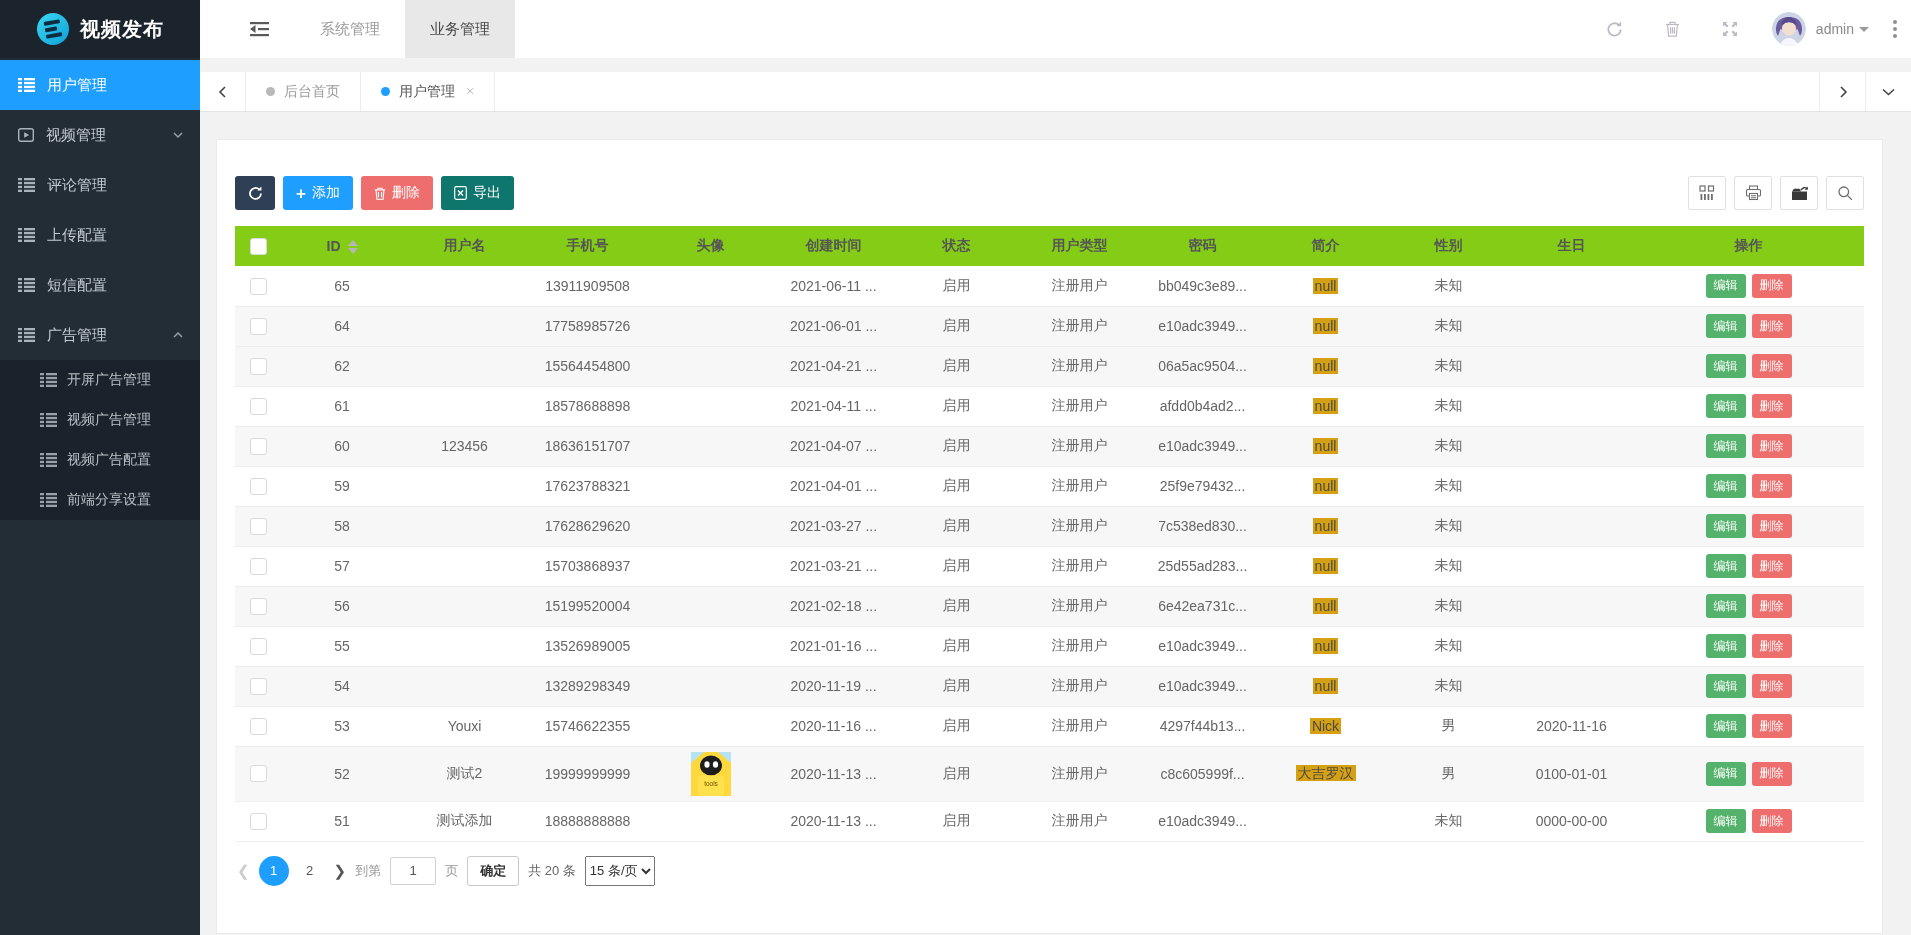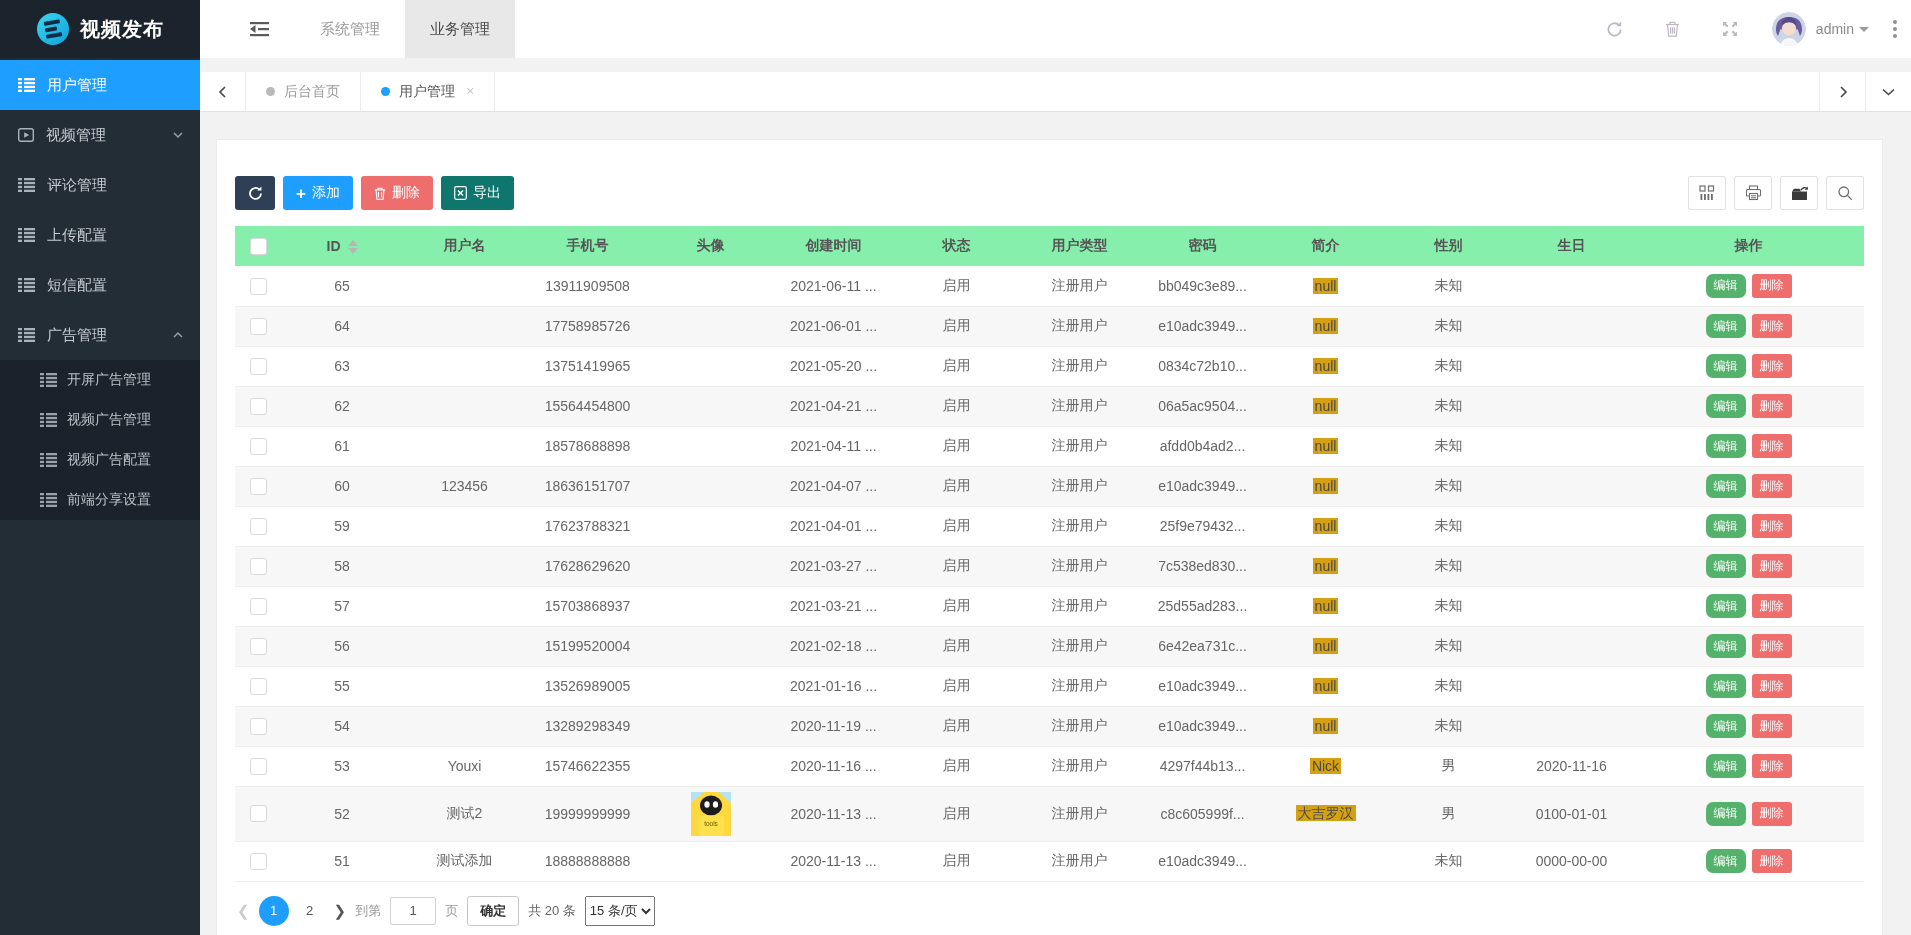--- a/index.html
+++ b/index.html
@@ -52,31 +52,31 @@
   .btn { height:34px; border:none; border-radius:3px; color:#fff; font-size:14px; padding:0 13px; display:inline-flex; align-items:center; gap:6px; margin-right:8px; cursor:pointer; font-family:inherit; }
   .btn-refresh { width:40px; justify-content:center; background:#2f4056; padding:0; }
   .btn-add { background:#1E9FFF; }
   .btn-delete { background:#ee6e6e; }
   .btn-export { background:#0f766e; }
   .plus { font-size:17px; font-weight:bold; line-height:1; }
   .toolbar-right { margin-left:auto; display:flex; gap:8px; }
   .icon-btn { width:38px; height:34px; border:1px solid #e0e0e0; background:#fff; color:#6e6e6e; border-radius:2px; display:flex; align-items:center; justify-content:center; cursor:pointer; }
   
   table { width:100%; border-collapse:collapse; table-layout:fixed; }
-  thead th { background:#86efac; height:40px; font-weight:bold; color:#555; font-size:14px; white-space:nowrap; }
+  thead th { background:#84cc16; height:40px; font-weight:bold; color:#555; font-size:14px; white-space:nowrap; }
   tbody td { height:40px; text-align:center; color:#666; border-bottom:1px solid #eeeeee; font-size:14px; overflow:hidden; white-space:nowrap; }
   tr.striped td { background:#f7f7f7; }
   .cb { width:17px; height:17px; border:1px solid #d9d9d9; border-radius:3px; background:#fff; display:inline-block; vertical-align:middle; cursor:pointer; }
   .sort { display:inline-flex; flex-direction:column; gap:2px; margin-left:7px; vertical-align:middle; cursor:pointer; }
   .sort b { width:0; height:0; border-left:5px solid transparent; border-right:5px solid transparent; display:block; }
   .sort .up { border-bottom:6px solid #b6b6b6; }
   .sort .dn { border-top:6px solid #b6b6b6; }
   .hl { background:#d5a012; color:#4a4a4a; padding:0 2px; }
   .btn-mini { height:24px; padding:0 8px; border:none; border-radius:3px; color:#fff; font-size:12px; margin:0 3px; cursor:pointer; font-family:inherit; }
-  .btn-edit { background:#55b26d;border-radius:7px; }
+  .btn-edit { background:#55b26d; }
   .btn-del { background:#ee6e6e; }
   .avatar-sm { display:block; margin:5px auto; }
   
   .pagination { display:flex; align-items:center; gap:9px; margin:14px 0 20px 2px; font-size:13px; color:#666; }
   .pg-prev { color:#ccc; font-size:15px; }
   .pg-next { color:#555; font-size:15px; cursor:pointer; }
   .pg-num { width:30px; height:30px; display:flex; align-items:center; justify-content:center; color:#555; border-radius:50%; cursor:pointer; }
   .pg-num.current { background:#1E9FFF; color:#fff; }
   .goto-label,.page-label { color:#999; }
   .goto-input { width:46px; height:28px; border:1px solid #d2d2d2; border-radius:2px; text-align:center; font-size:13px; color:#555; font-family:inherit; }
@@ -480,35 +480,20 @@
               <td></td>
               <td>2021-06-01 ...</td>
               <td>启用</td>
               <td>注册用户</td>
               <td>e10adc3949...</td>
               <td><span class="hl">null</span></td>
               <td>未知</td>
               <td></td>
               <td><button class="btn-mini btn-edit">编辑</button><button class="btn-mini btn-del">删除</button></td>
             </tr>
-            <tr>
-              <td><span class="cb"></span></td>
-              <td>63</td>
-              <td></td>
-              <td>13751419965</td>
-              <td></td>
-              <td>2021-05-20 ...</td>
-              <td>启用</td>
-              <td>注册用户</td>
-              <td>0834c72b10...</td>
-              <td><span class="hl">null</span></td>
-              <td>未知</td>
-              <td></td>
-              <td><button class="btn-mini btn-edit">编辑</button><button class="btn-mini btn-del">删除</button></td>
-            </tr>
             <tr class="striped">
               <td><span class="cb"></span></td>
               <td>62</td>
               <td></td>
               <td>15564454800</td>
               <td></td>
               <td>2021-04-21 ...</td>
               <td>启用</td>
               <td>注册用户</td>
               <td>06a5ac9504...</td>

